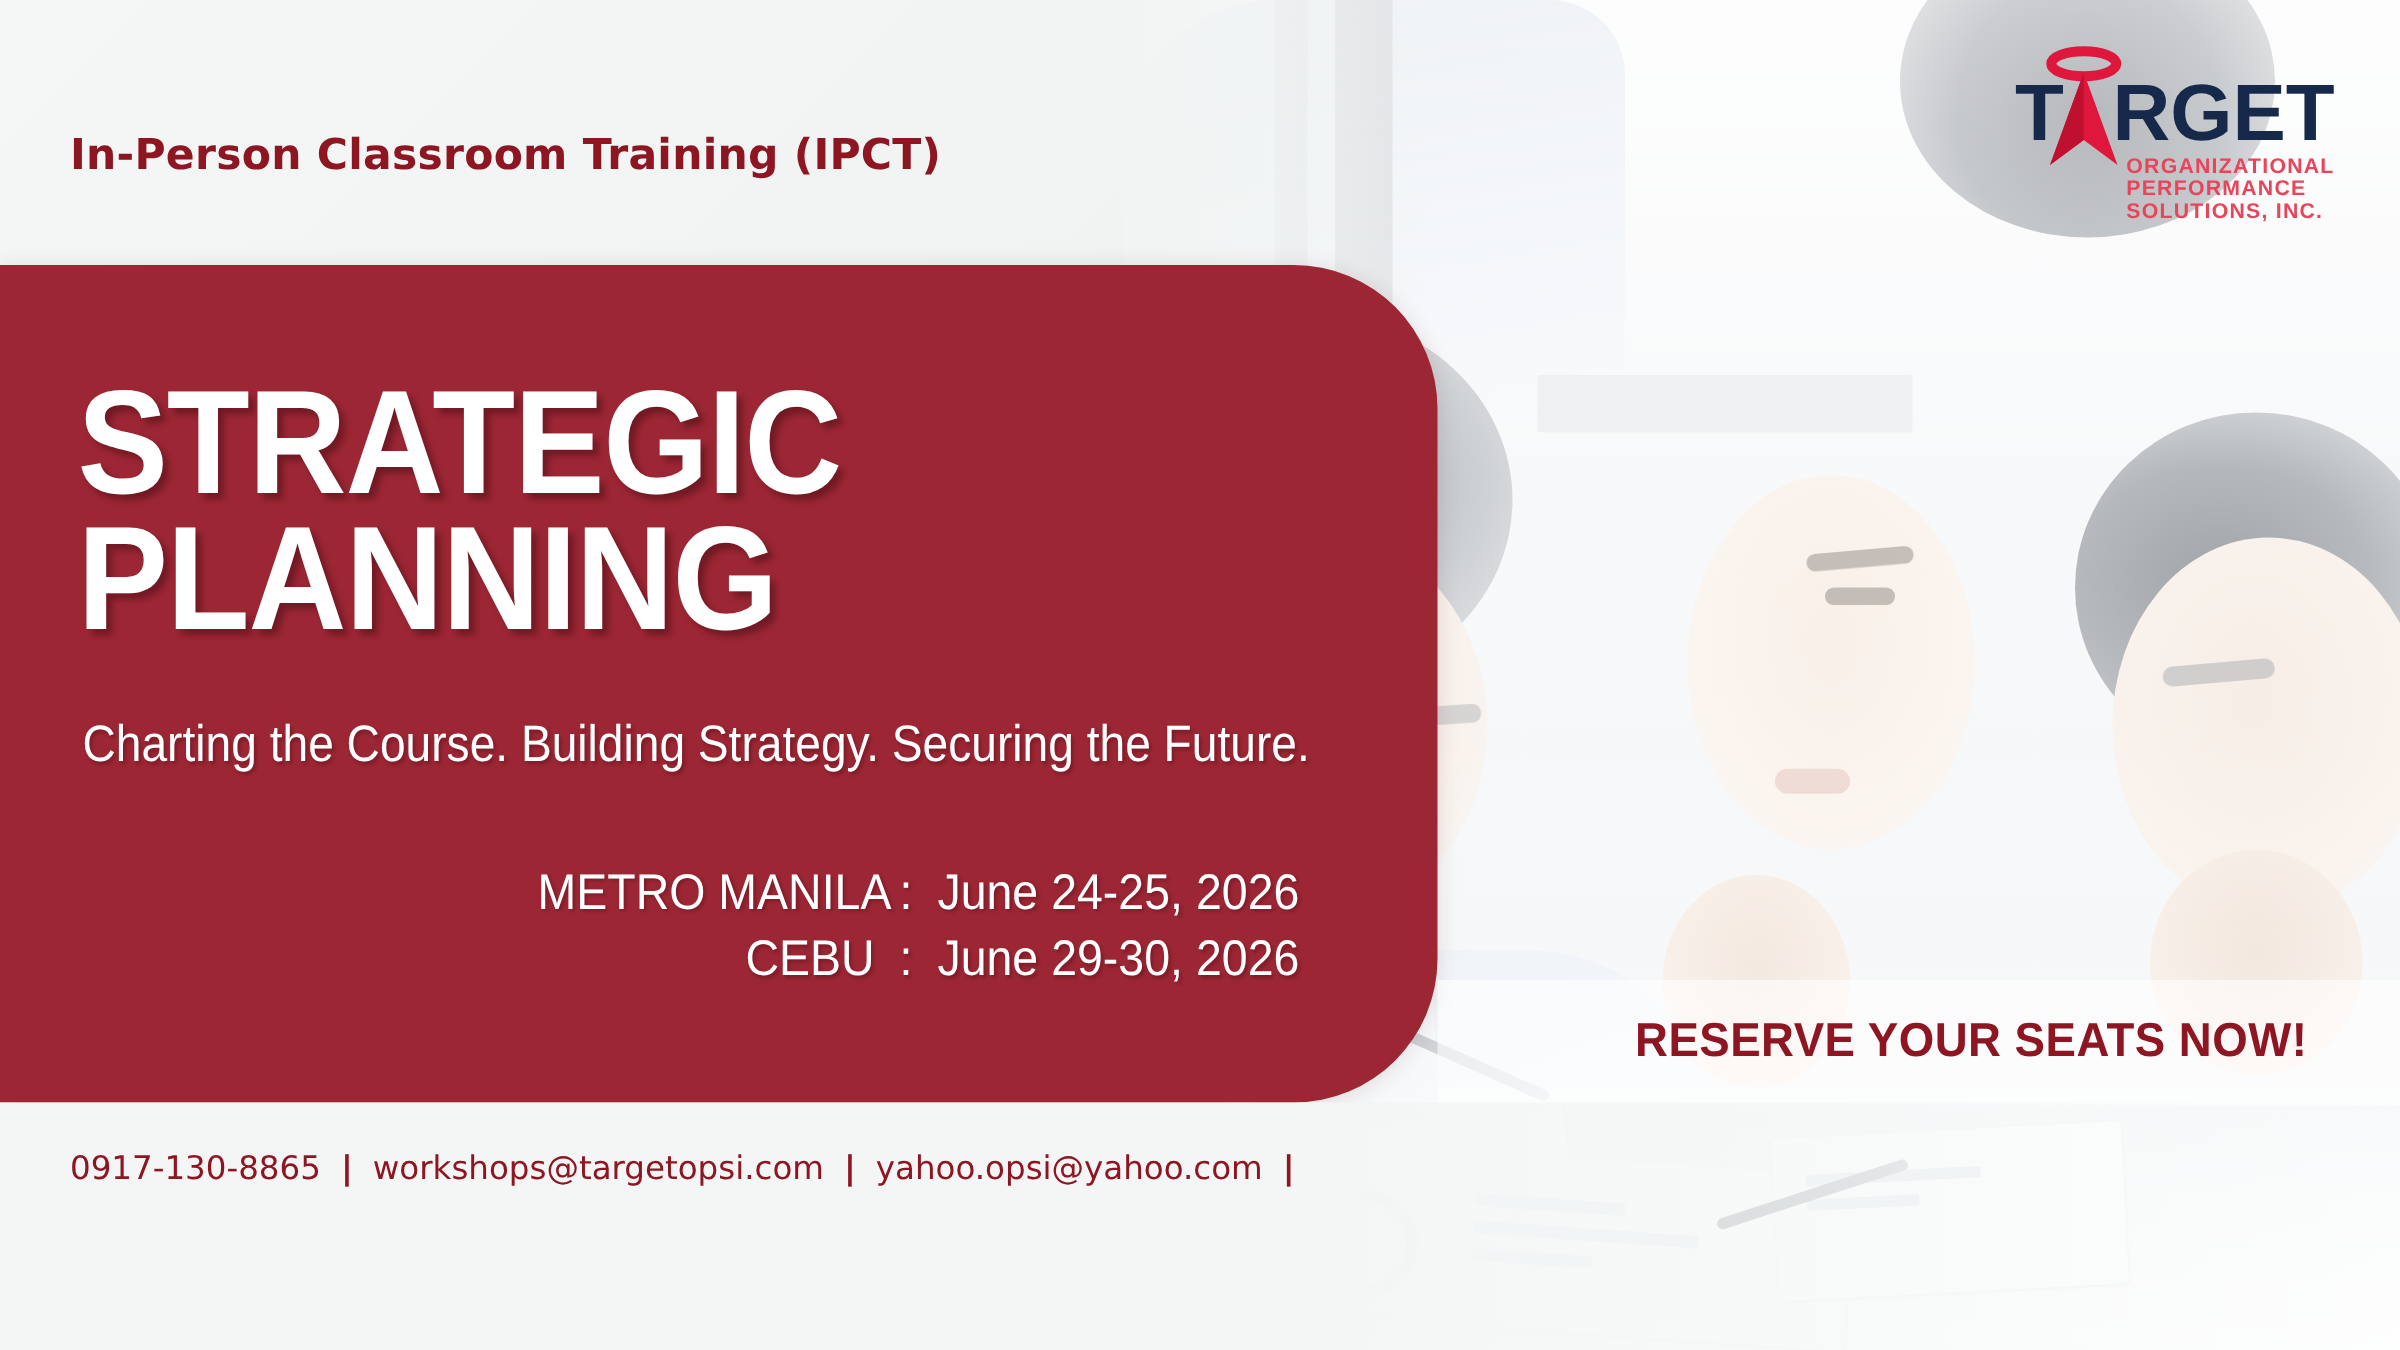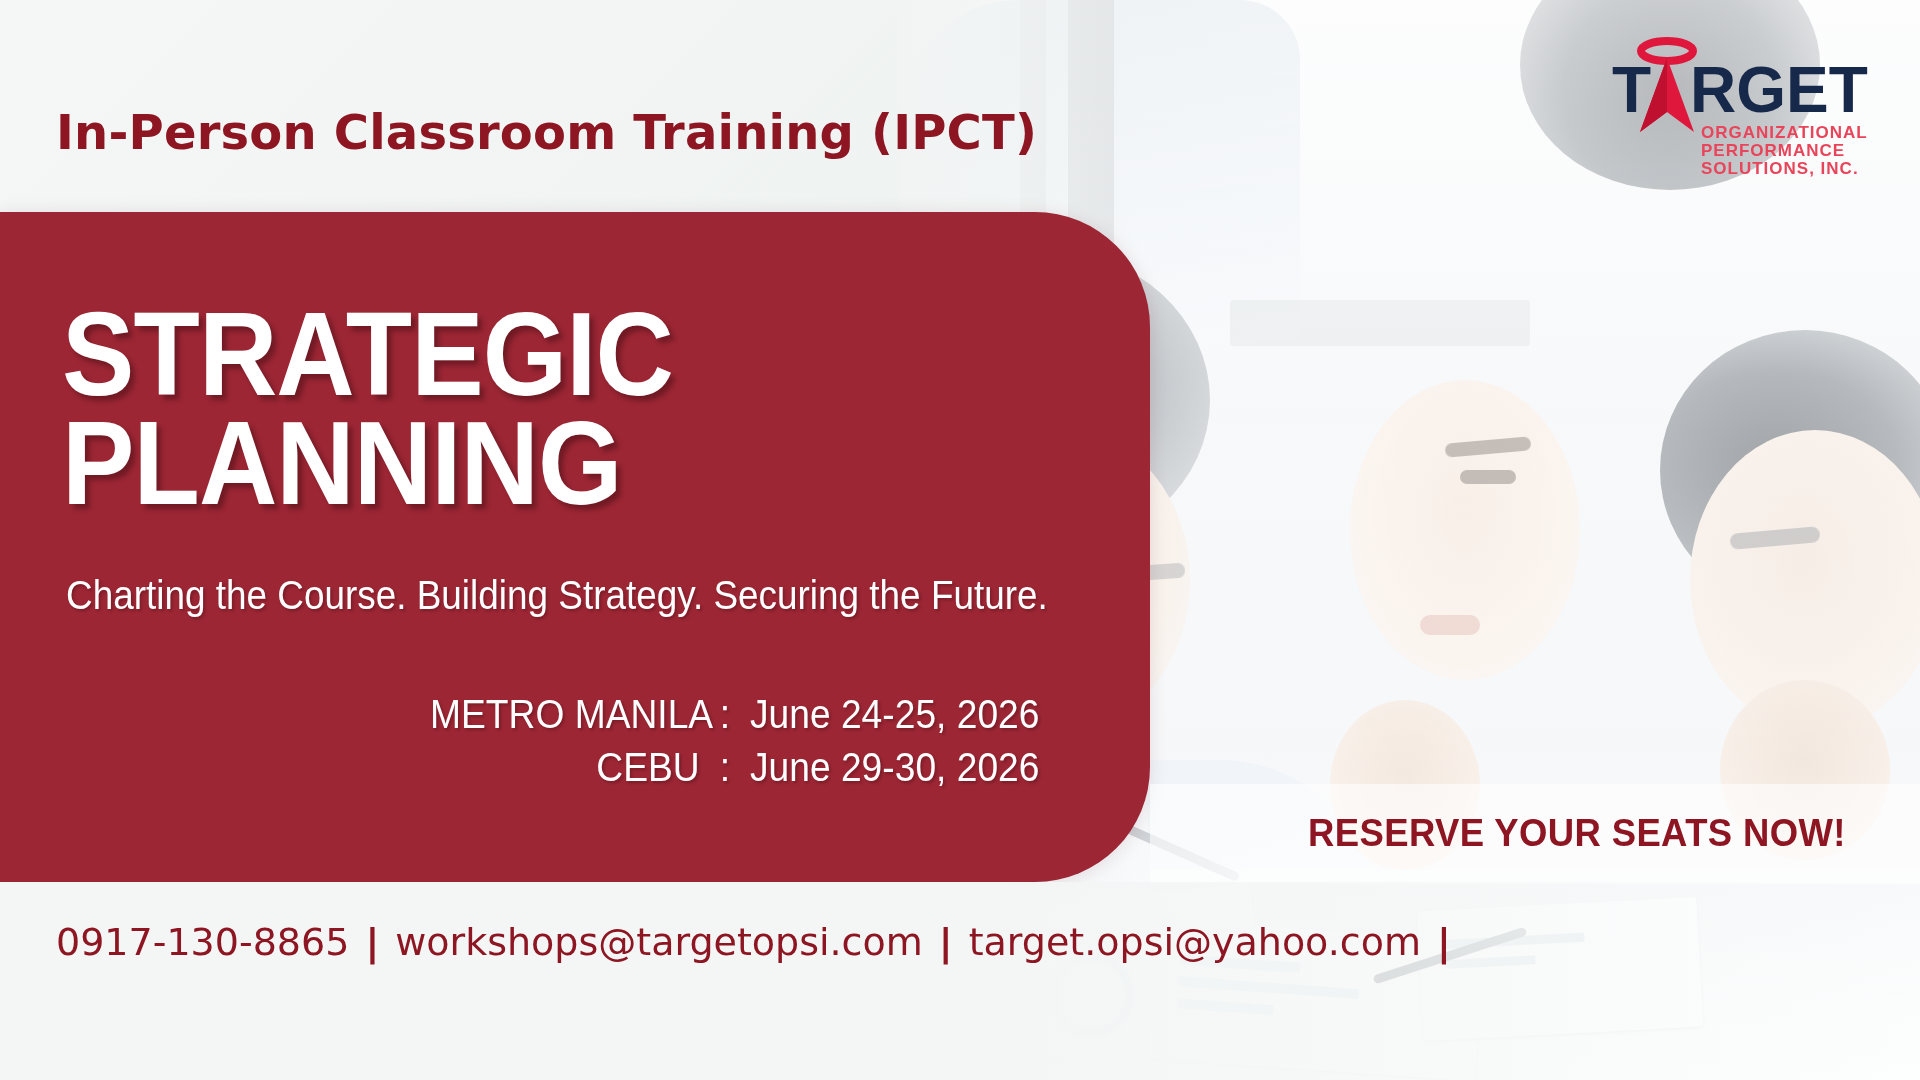--- a/index.html
+++ b/index.html
@@ -159,21 +159,21 @@
   }
   .photo-fade-left {
     position:absolute; top:0; left:0; width:240px; height:100%;
     background:linear-gradient(90deg,#F1F4F3 0%,rgba(241,244,243,.75) 40%,rgba(241,244,243,0) 100%);
     pointer-events:none;
   }
 
   
   .kicker {
     position:absolute; left:56px; top:104px;
-    font-size:48px; font-weight:700; letter-spacing:.2px;
+    font-size:34px; font-weight:700; letter-spacing:.2px;
     color:#8E1622;
     font-family:"DejaVu Sans", sans-serif;
   }
 
   
   .logo { position:absolute; left:1604px; top:28px; width:268px; height:150px; }
   .logo svg { display:block; width:268px; height:150px; }
 
   
   .panel {
@@ -241,21 +241,21 @@
   
   .footer-bg {
     position:absolute; left:0; top:882px; width:1920px; height:198px;
     background:linear-gradient(90deg,#F3F6F5 0%,#F3F6F5 52%,rgba(243,246,245,.0) 100%);
     pointer-events:none;
   }
   .footer {
     position:absolute; left:56px; top:920px;
     width:1830px;
     display:flex; align-items:baseline;
-    font-size:38px; color:#8E1622;
+    font-size:26px; color:#8E1622;
     white-space:nowrap;
     font-family:"DejaVu Sans", sans-serif;
   }
   .footer .sep { margin:0 16px; font-weight:700; }
   .footer .bold { font-weight:700; }
 </style>
 </head>
 <body>
 
 <div id="banner">
@@ -359,17 +359,17 @@
 
   <div class="reserve-band"></div>
   <div class="reserve-text">RESERVE YOUR SEATS NOW!</div>
 
   <div class="footer-bg"></div>
   <div class="footer">
     <span>0917-130-8865</span>
     <span class="sep">|</span>
     <span>workshops@targetopsi.com</span>
     <span class="sep">|</span>
-    <span>target.opsi@yahoo.com</span>
+    <span>yahoo.opsi@yahoo.com</span>
     <span class="sep">|</span>
   </div>
 
 </div>
 
 </body></html>

